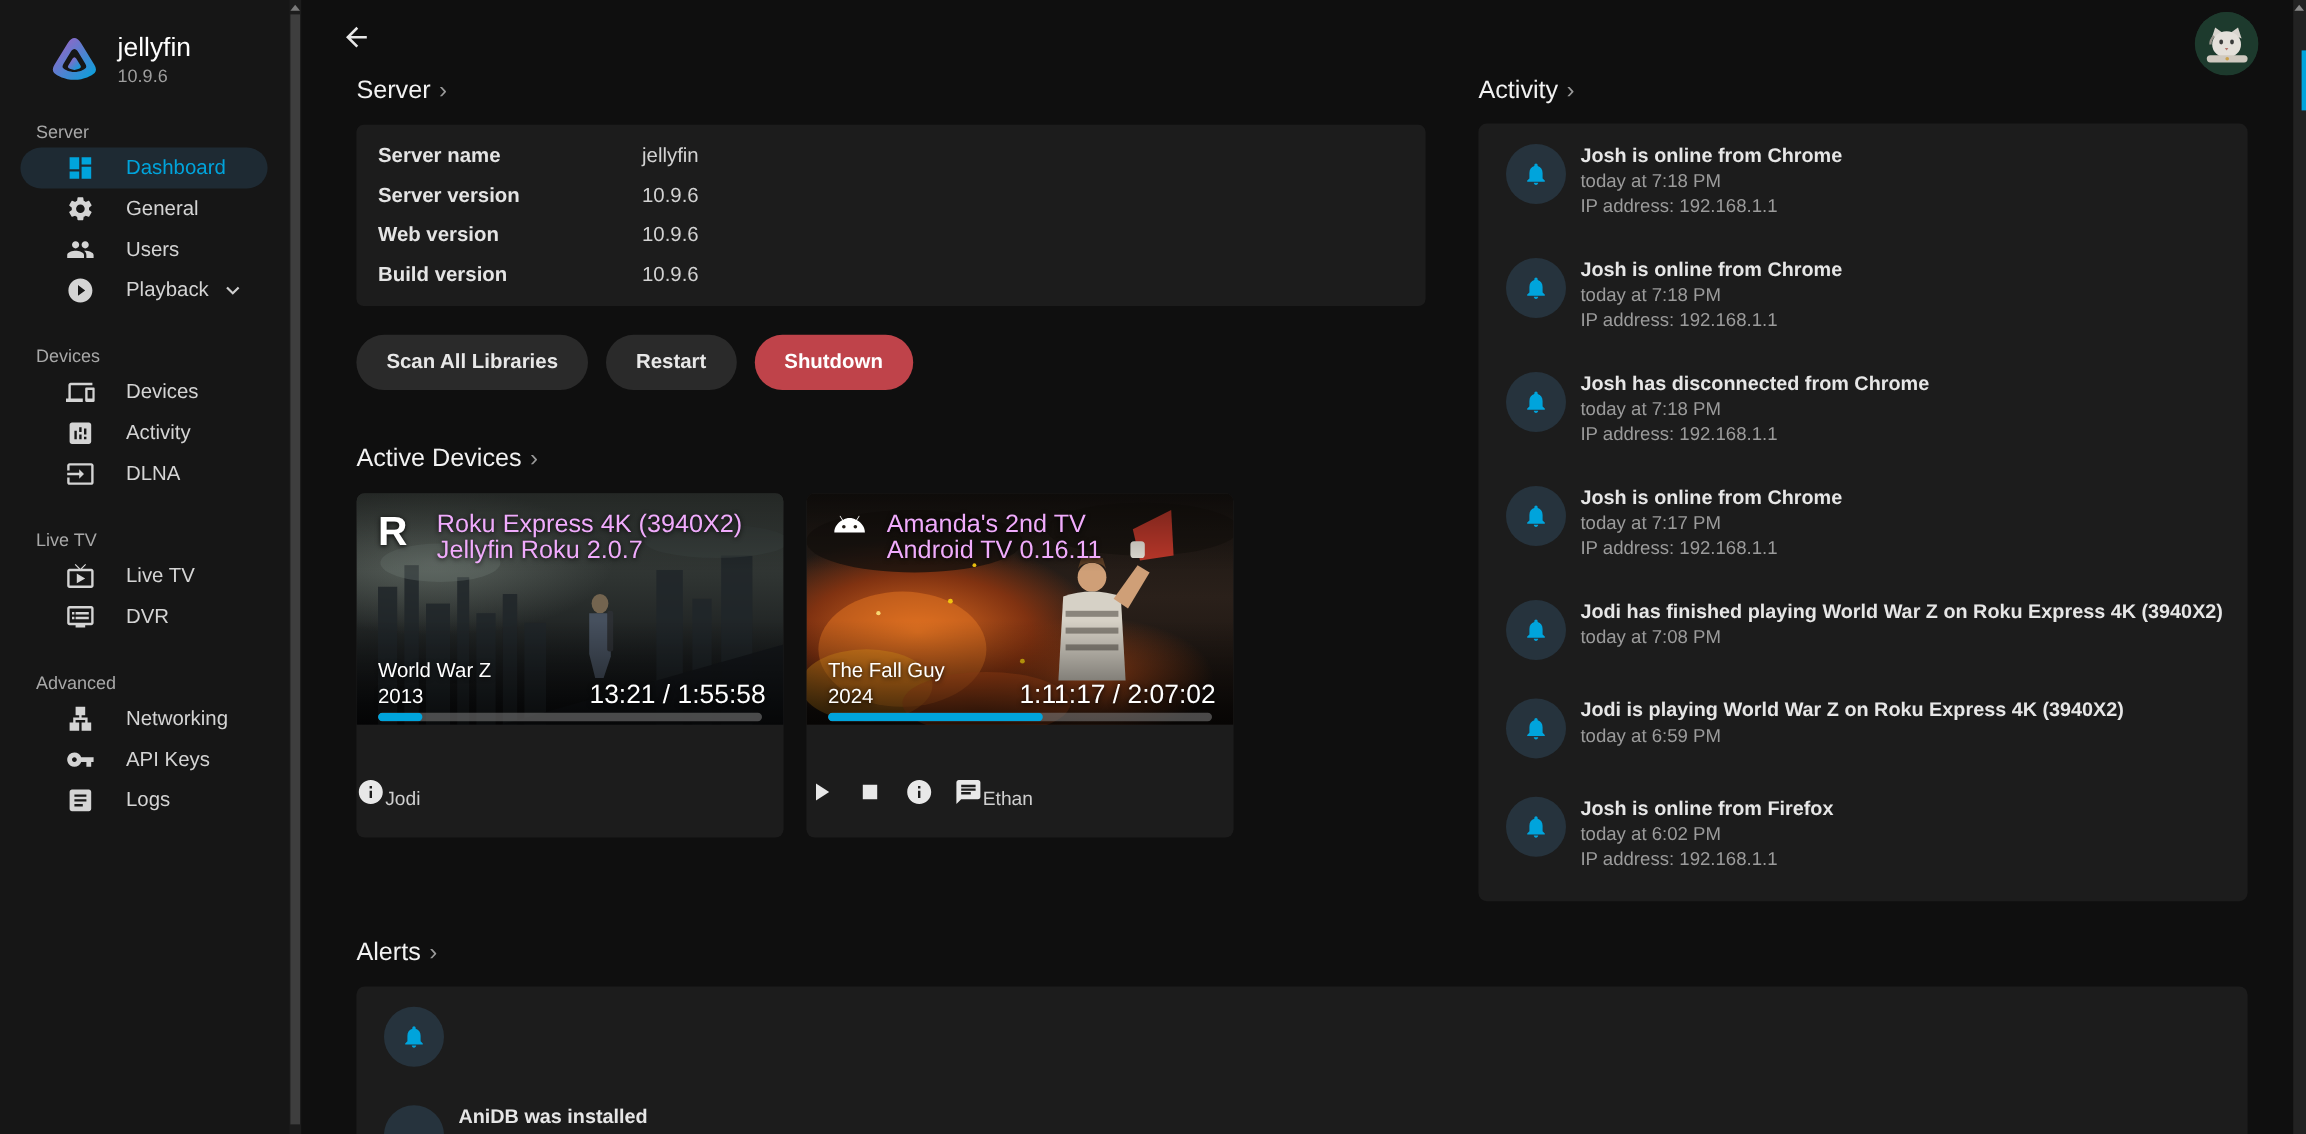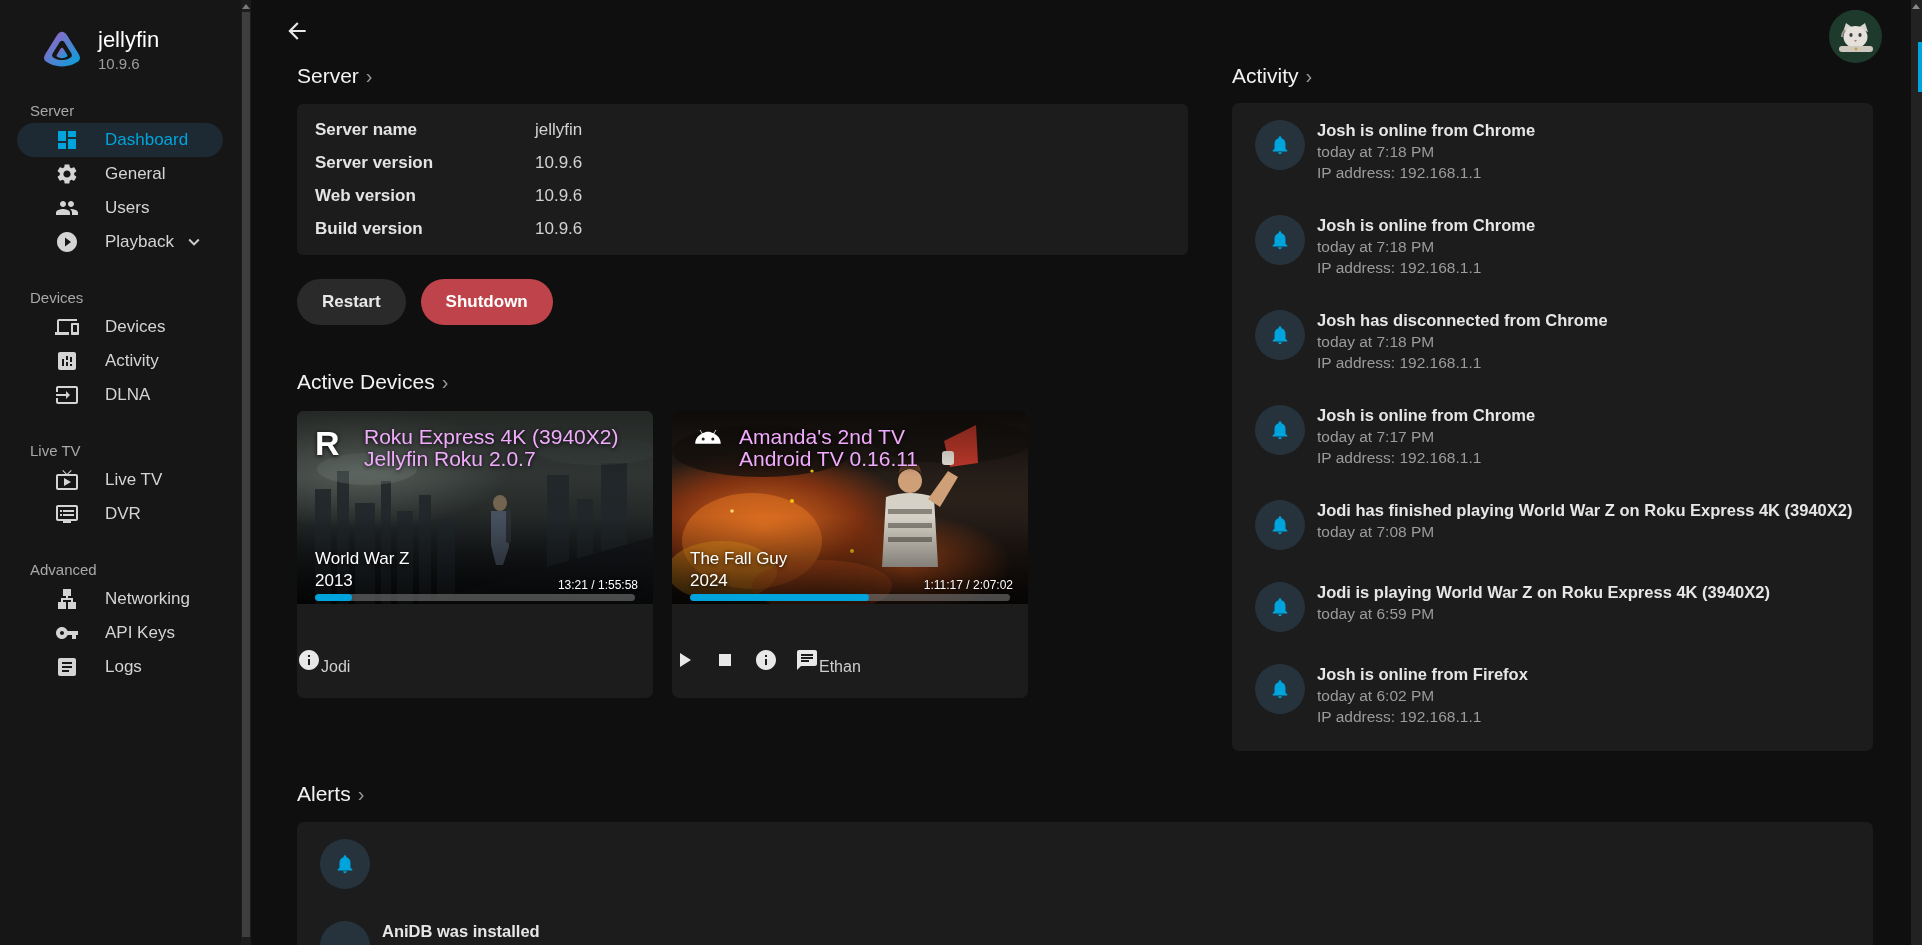--- a/index.html
+++ b/index.html
@@ -84,21 +84,21 @@
       radial-gradient(ellipse 42% 38% at 66% 80%, #b54d1a, transparent 70%),
       linear-gradient(180deg, #181411 0%, #2a201a 45%, #140f0c 100%);
   }
   .media-shade { position:absolute; inset:0;
     background:linear-gradient(180deg, rgba(0,0,0,.42), transparent 34%, transparent 55%, rgba(0,0,0,.68) 100%); }
   .dev-head { position:absolute; left:0; top:0; right:0; display:flex; gap:13px; padding:15px 16px 0 18px; text-shadow:0 1px 4px rgba(0,0,0,.9); }
   .dev-logo { width:36px; flex:none; color:#fff; }
   .roku-r { font-size:34px; font-weight:bold; color:#fff; line-height:34px; }
   .dev-head-text { font-size:21px; line-height:22px; color:#f0abfc; }
   .media-caption { position:absolute; left:18px; bottom:12px; font-size:17px; line-height:22px; color:#fff; text-shadow:0 1px 4px rgba(0,0,0,.9); }
-  .media-time { position:absolute; right:15px; bottom:12px; font-size:12px; color:#fff; text-shadow:0 1px 4px rgba(0,0,0,.9);text-align:right; }
+  .media-time { position:absolute; right:15px; bottom:12px; font-size:22px; color:#fff; text-shadow:0 1px 4px rgba(0,0,0,.9);text-align:right; }
   .progress { position:absolute; left:18px; right:18px; bottom:3px; height:7px; border-radius:4px; background:rgba(130,130,130,.55); overflow:hidden; }
   .progress .fill { height:100%; background:#00a4dc; border-radius:4px; }
   .dev-footer { height:94px; display:flex; flex-direction:row; align-items:center; padding-top:18px; }
   .ctrl-row { display:flex; gap:17px; align-items:center; }
   .ctrl-btn { width:24px; height:24px; color:#e8e8e8; cursor:pointer; }
   .dev-user { margin-top:13px; font-size:16px; color:#cfcfcf; }
 
   
   #activity-block { position:absolute; left:981px; top:63px; width:641px; }
   .activity-card { margin-top:14px; background:#1c1c1c; border-radius:7px; padding:17px 20px 10px 23px; }
@@ -274,20 +274,21 @@
         <span class="lbl">Web version</span>
         <span class="val">10.9.6</span>
       </div>
       <div class="info-row">
         <span class="lbl">Build version</span>
         <span class="val">10.9.6</span>
       </div>
     </div>
 
     <div class="btn-row">
+      <button class="pill-btn">Scan All Libraries</button>
       <button class="pill-btn">Restart</button>
       <button class="pill-btn danger">Shutdown</button>
     </div>
 
     <div class="heading devices-heading">
       <span>Active Devices</span>
       <span class="hchev">›</span>
     </div>
 
     <div class="cards-row">

